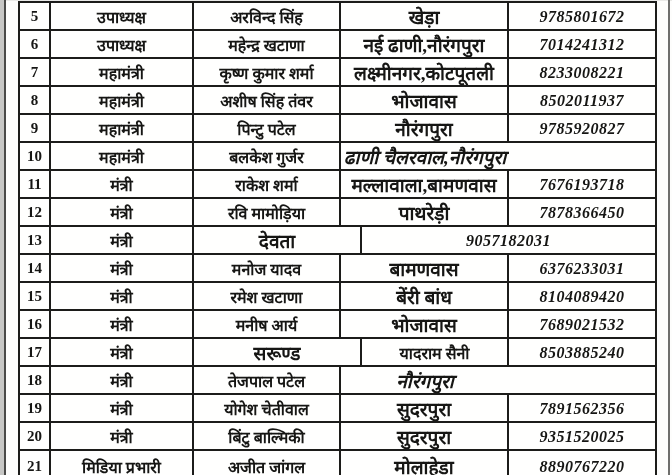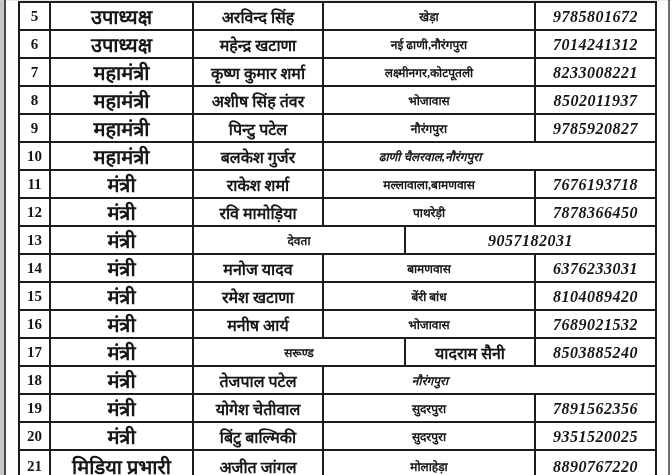--- a/index.html
+++ b/index.html
@@ -48,23 +48,23 @@
     display:flex; align-items:center; justify-content:center;
     border-right:2px solid #1c1c1a;
     color:#161614;
     font-weight:bold;
     overflow:hidden;
     white-space:nowrap;
     padding-top:1px;
   }
   .cell:last-child { border-right:none;font-style:italic; }
   .c-serial { width:31px;  font-size:15px; letter-spacing:0px; }
-  .c-pos    { width:143px; font-size:20px; }
-  .c-name   { width:130px; font-size:16px; }
-  .c-place  { width:212px; font-size:12px; }
+  .c-pos    { width:143px; font-size:16px; }
+  .c-name   { width:147px; font-size:16px; }
+  .c-place  { width:168px; font-size:19px; }
   .c-phone  { flex:1;      font-size:16px; letter-spacing:0.5px; }
 </style>
 </head>
 <body>
 
 <div class="page">
   <div class="edge-top-shade"></div>
 
   <div class="tbl">
     <div>

